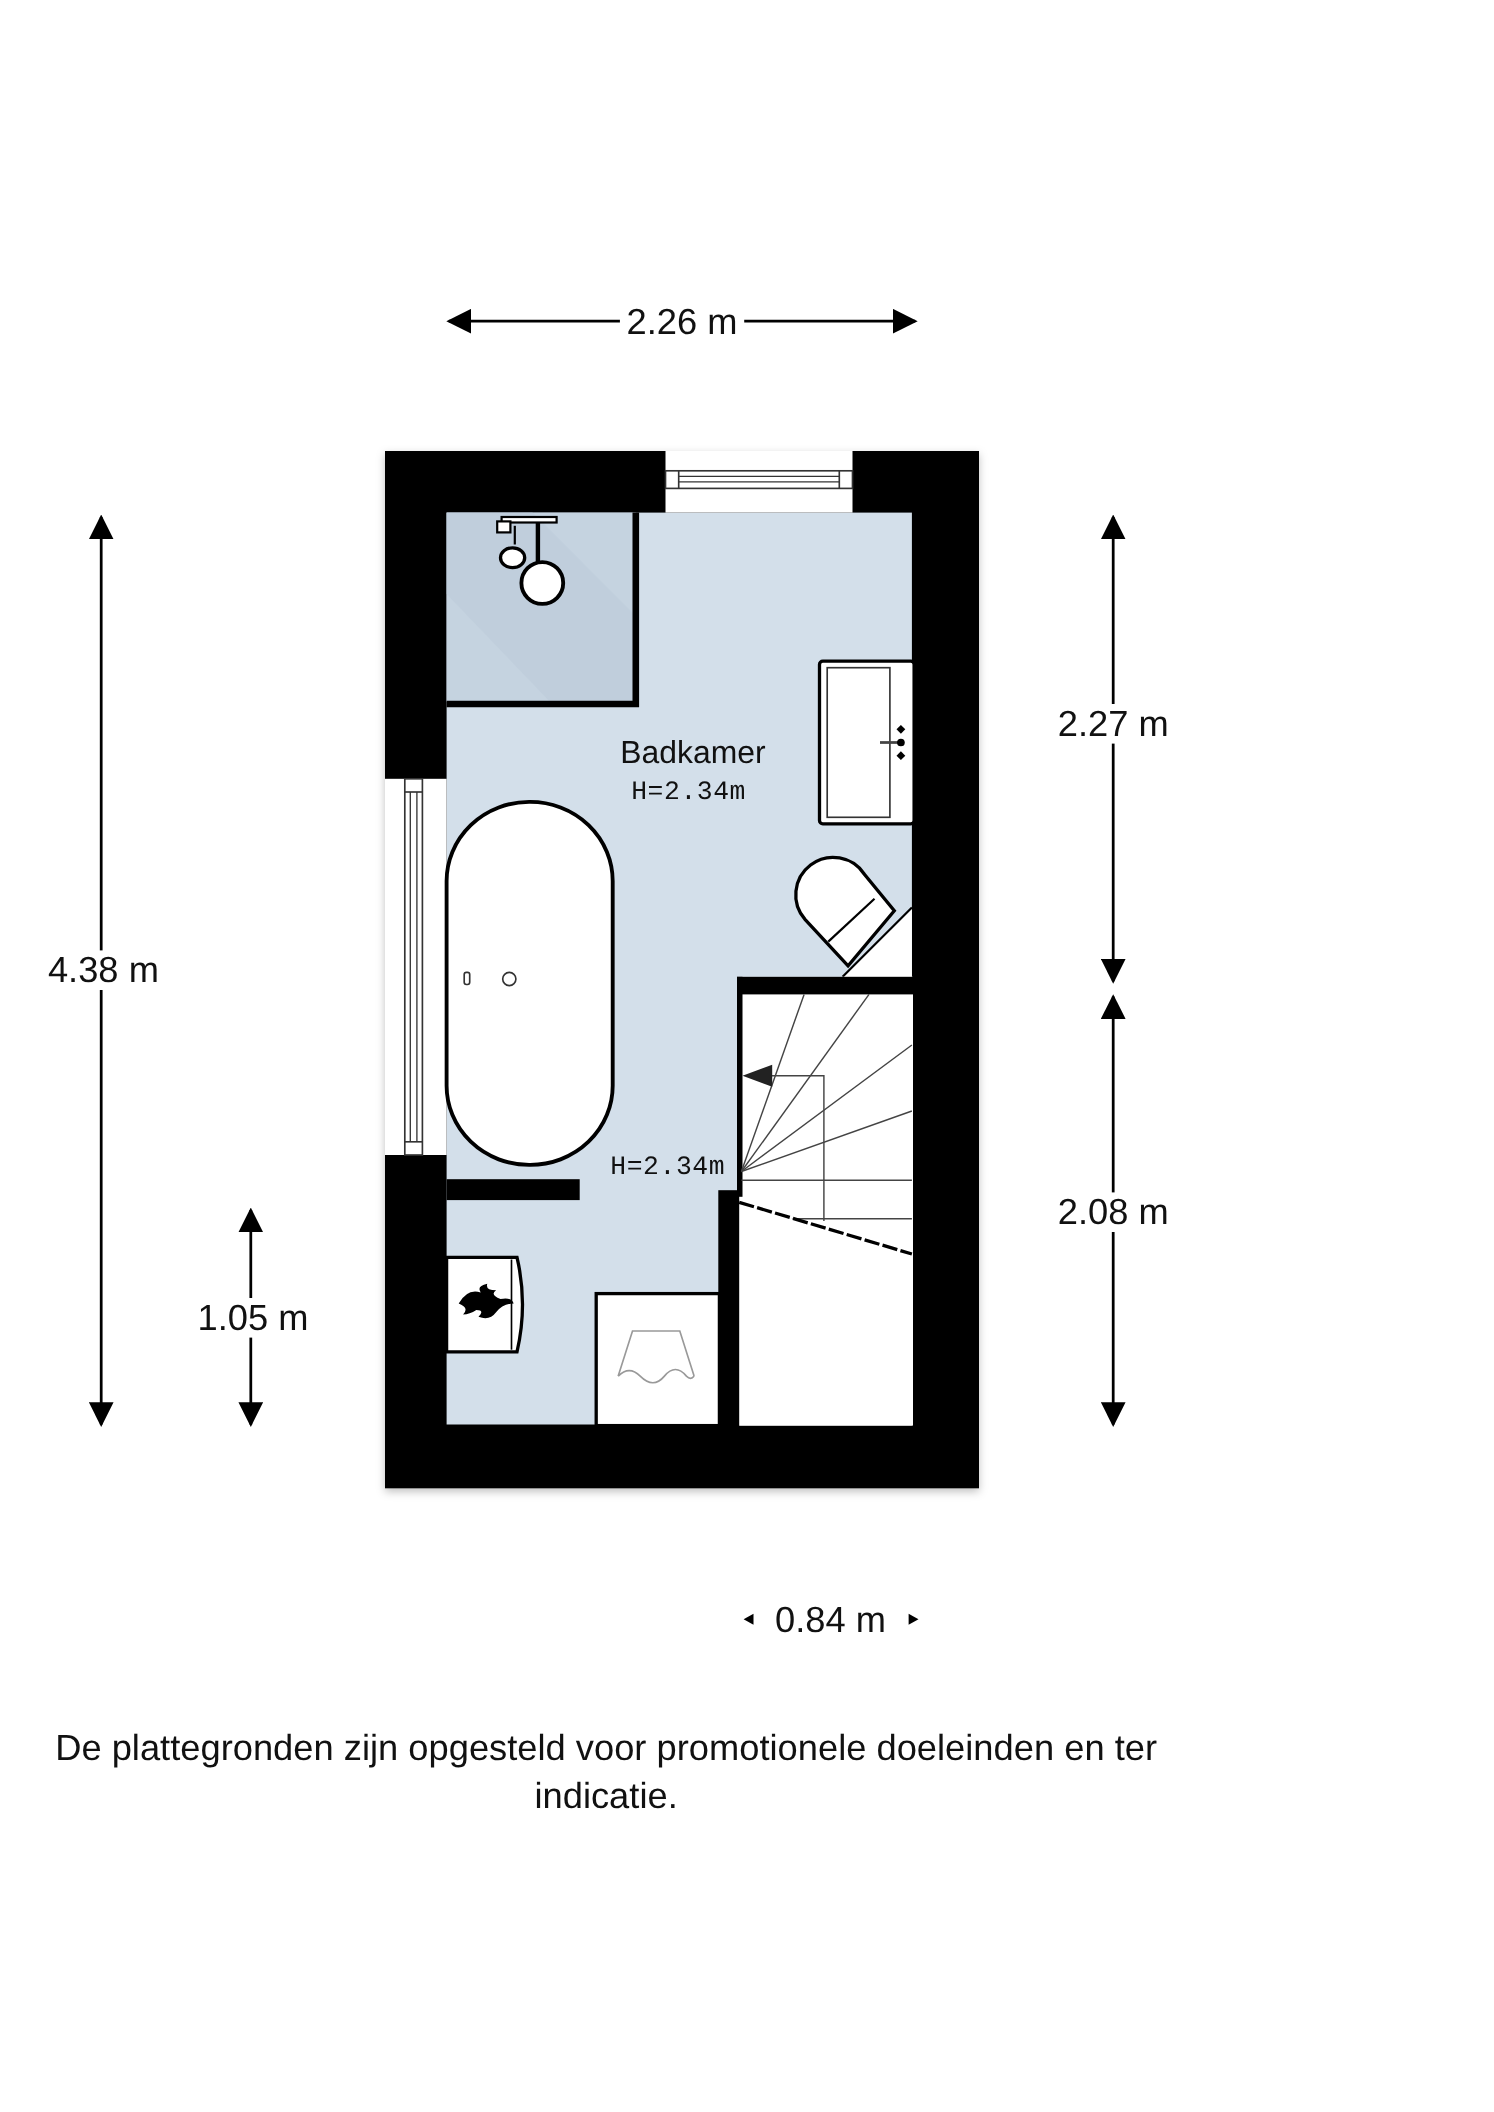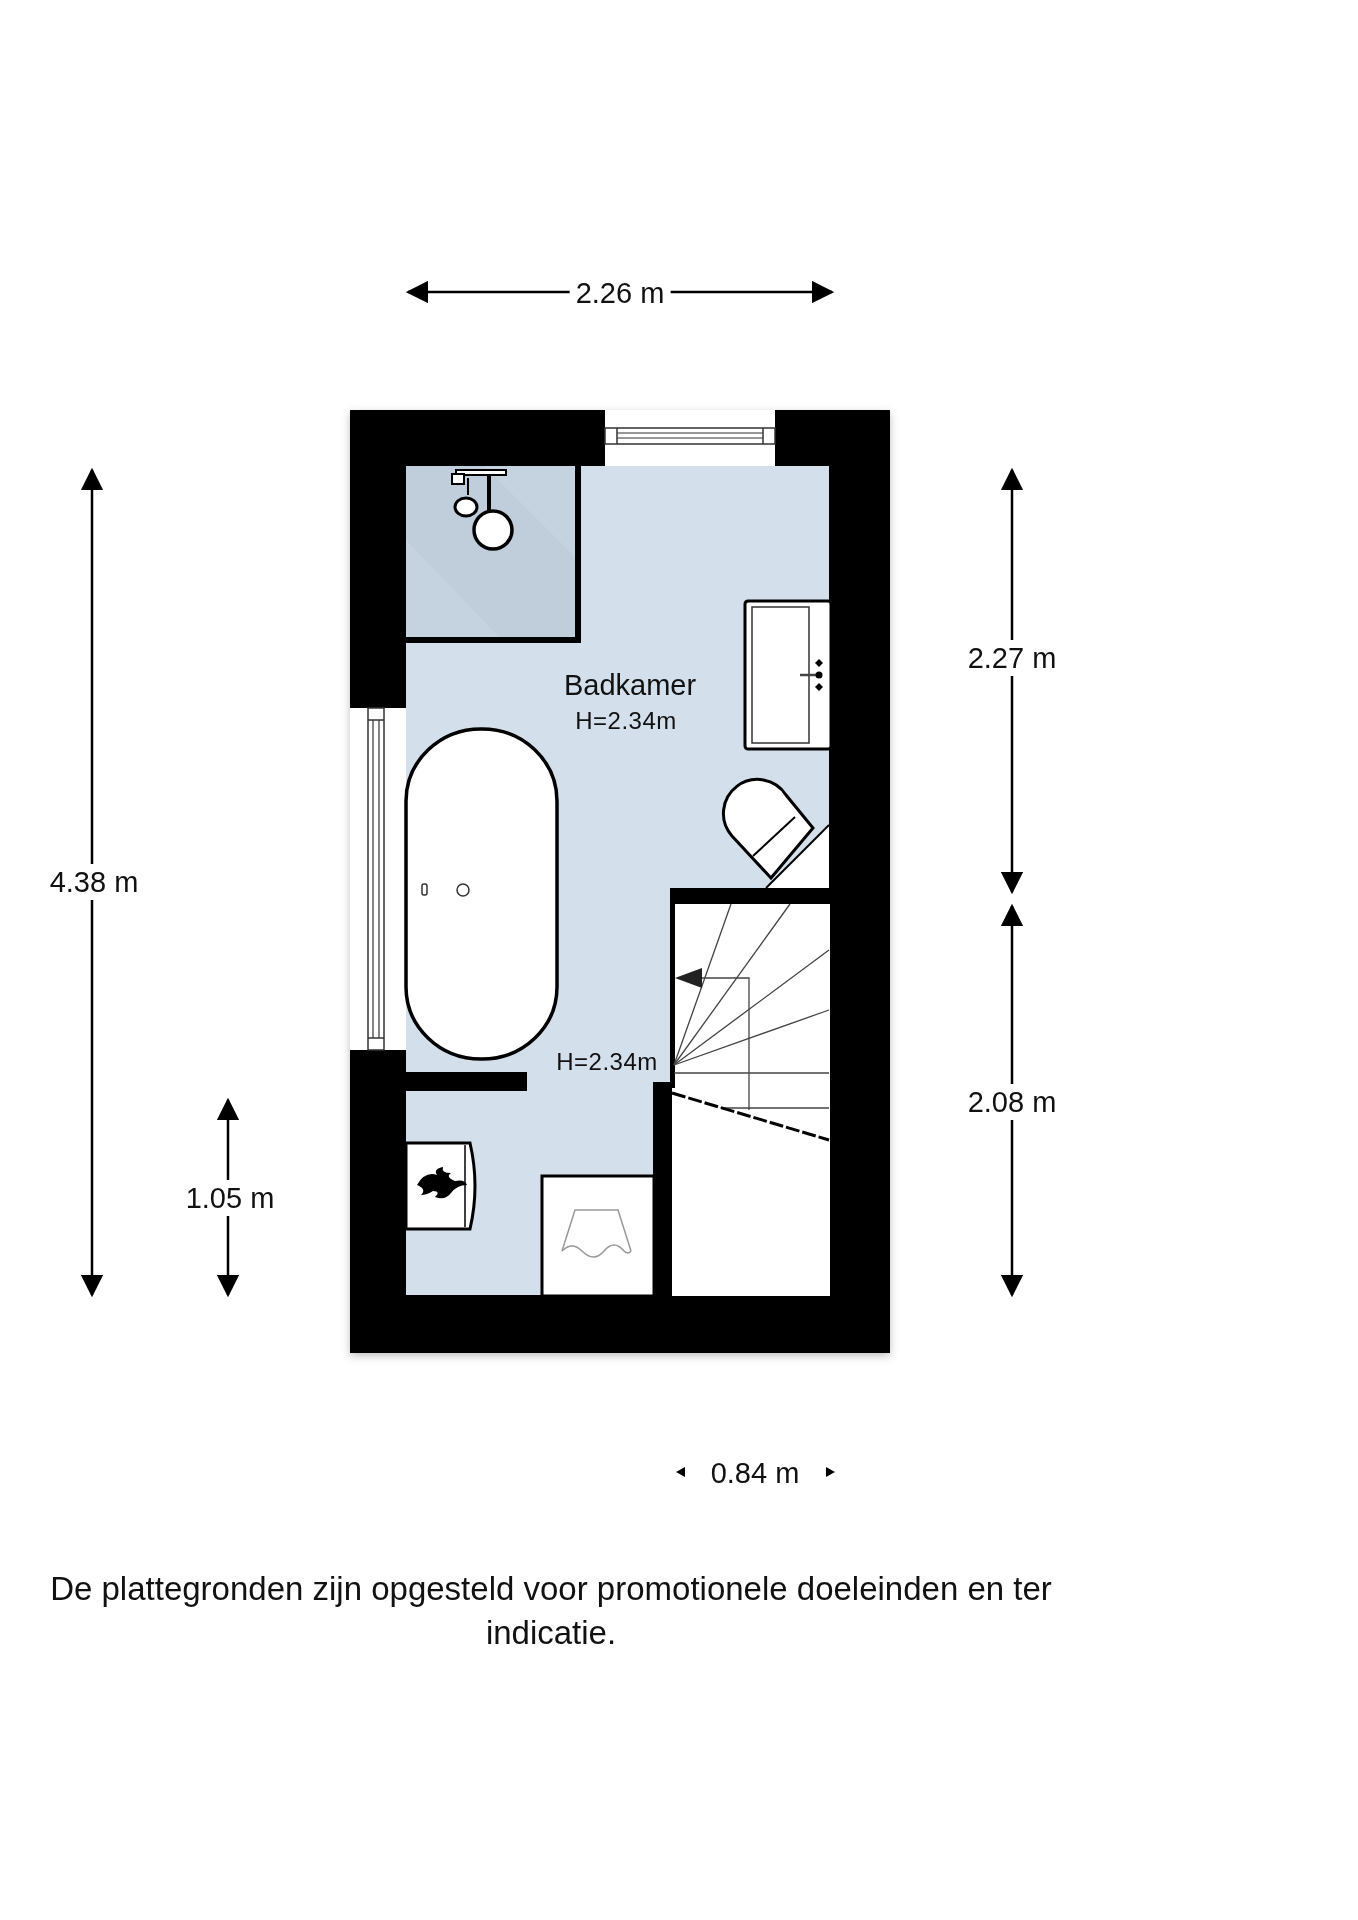--- a/index.html
+++ b/index.html
@@ -1,22 +1,22 @@
 <!DOCTYPE html>
 <html><head>
 <meta charset="utf-8">
 <style>
   html, body { margin:0; padding:0; background:#ffffff; }
   body { width:1358px; height:1920px; position:relative; overflow:hidden;
          font-family:"Liberation Sans", sans-serif; color:#111; }
   #plan { position:absolute; left:0; top:0; width:1358px; height:1920px; }
-  .dim-label { position:absolute; font-size:29px; line-height:36px; background:#fff;
+  .dim-label { position:absolute; font-size:33px; line-height:36px; background:#fff;
                white-space:nowrap; transform:translate(-50%,-50%); padding:0 6px; }
   .room-label { position:absolute; font-size:29px; line-height:32px; white-space:nowrap; transform:translate(-50%,-50%); }
-  .height-label { position:absolute; font-size:24px; line-height:28px; white-space:nowrap; transform:translate(-50%,-50%); letter-spacing:0.5px; }
+  .height-label { position:absolute; font-size:24px; line-height:28px; white-space:nowrap; transform:translate(-50%,-50%); letter-spacing:0.5px;font-family:Liberation Mono, monospace; }
   .disclaimer { position:absolute; left:0; width:1102px; text-align:center; font-size:33px; line-height:44px; }
 </style>
 </head>
 <body>
 
 <svg id="plan" viewBox="0 0 1358 1920" xmlns="http://www.w3.org/2000/svg">
   <defs>
     <filter id="sh" x="-5%" y="-5%" width="110%" height="110%">
       <feDropShadow dx="0" dy="3" stdDeviation="4" flood-color="#000" flood-opacity="0.25"></feDropShadow>
     </filter>

